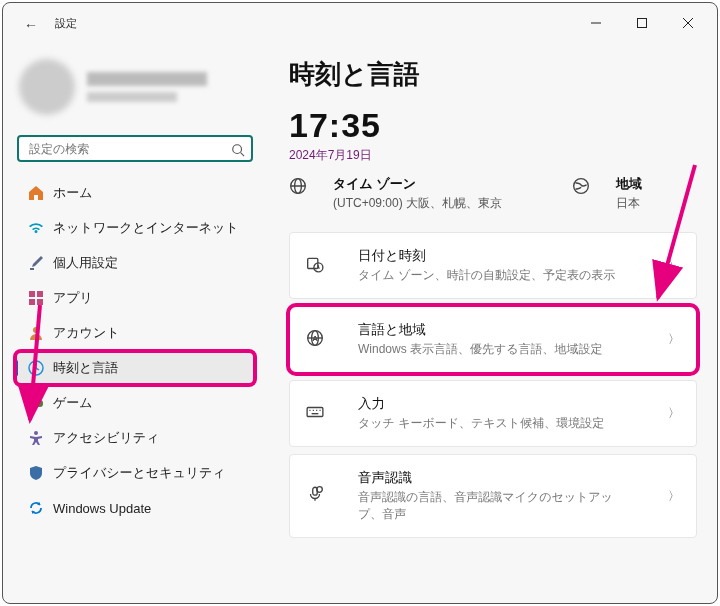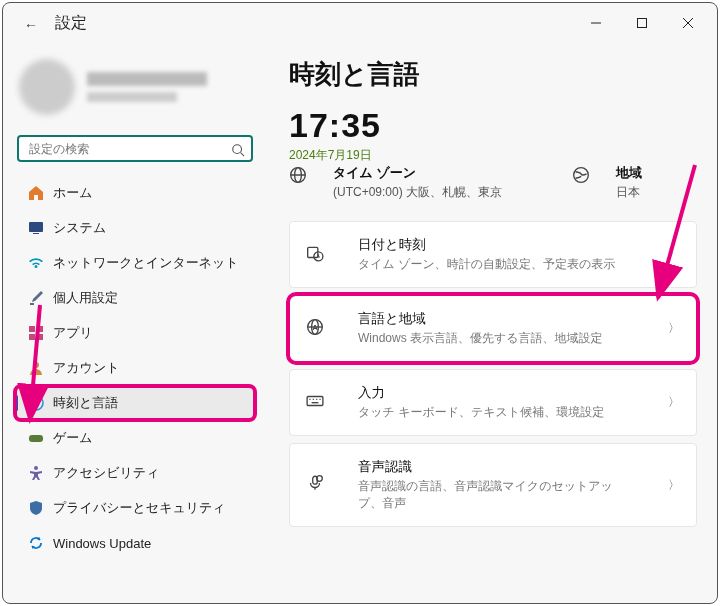--- a/index.html
+++ b/index.html
@@ -1,40 +1,40 @@
 <!DOCTYPE html>
 <html><head>
 <meta charset="utf-8">
 <style>
 * { box-sizing: border-box; margin: 0; padding: 0; }
 body { font-family: "Yu Gothic UI", "Segoe UI", "Meiryo", sans-serif; background: #fff; width: 720px; height: 606px; overflow: hidden; position: relative; }
 .window { border: 1.5px solid #555; border-radius: 8px; width: 716px; height: 602px; margin: 2px; display: flex; flex-direction: column; background: #f7f7f7; overflow: hidden; }
 .titlebar { display: flex; align-items: center; height: 40px; padding: 0 6px 0 14px; }
 .back { width: 28px; height: 28px; display: flex; align-items: center; justify-content: center; font-size: 14px; color: #333; cursor: pointer; }
-.title { font-size: 16px; margin-left: 10px; color: #222; }
+.title { font-size: 11px; margin-left: 10px; color: #222; }
 .spacer { flex: 1; }
 .winbtn { width: 46px; height: 30px; display: flex; align-items: center; justify-content: center; color: #222; font-size: 10px; cursor: pointer; }
 .body { flex: 1; display: flex; overflow: hidden; }
 .sidebar { width: 264px; padding: 8px 12px; overflow: hidden; }
 .profile { display: flex; align-items: center; gap: 12px; padding: 8px 4px 18px; }
 .avatar { width: 56px; height: 56px; border-radius: 50%; background: #ccc; filter: blur(3px); }
 .profile-name { width: 120px; height: 14px; background: #bbb; margin-bottom: 6px; filter: blur(2px); }
 .profile-sub { width: 90px; height: 10px; background: #ccc; filter: blur(2px); }
 .search { position: relative; margin: 2px 2px 14px; }
 .search input { width: 100%; height: 27px; border: 2px solid #0f766e; background: #fff; border-radius: 4px; padding: 0 30px 0 10px; font-size: 12px; outline: none; }
 .search .icon { position: absolute; right: 8px; top: 8px; color: #555; }
 .nav { list-style: none; }
 .nav li { display: flex; align-items: center; gap: 8px; padding: 8px 12px; border-radius: 4px; font-size: 13px; color: #222; cursor: pointer; margin: 1px 0; }
 .nav li.active { background: #eaeaea; position: relative; }
 .nav li.active::before { content: ""; position: absolute; left: 0; top: 9px; bottom: 9px; width: 3px; background: #0067c0; border-radius: 2px; }
 .nav .nicon { width: 18px; height: 18px; display: flex; align-items: center; justify-content: center; font-size: 14px; }
 .main { flex: 1; padding: 14px 20px 0 22px; overflow: hidden; }
 .page-title { font-size: 26px; font-weight: 600; margin-bottom: 14px; color: #111; }
 .clock { font-size: 34px; font-weight: 600; color: #111; letter-spacing: 1px; }
-.date { font-size: 12px; color: #4d7c0f; margin-top: 2px; margin-bottom: 0; }
+.date { font-size: 12px; color: #701a75; margin-top: 2px; margin-bottom: 11px; }
 .tzrow { display: flex; gap: 70px; margin-bottom: 20px; }
 .tzitem { display: flex; gap: 24px; align-items: flex-start; }
 .tzitem .ticon { width: 20px; color: #444; margin-top: 2px; }
 .tzitem .tlabel { font-size: 13px; font-weight: 600; color: #111; }
 .tzitem .tval { font-size: 12px; color: #555; margin-top: 2px; }
 .cards { display: flex; flex-direction: column; gap: 7px; }
 .card { background: #fff; border: 1px solid #e6e6e6; border-radius: 4px; padding: 14px 16px; display: flex; align-items: center; gap: 32px; cursor: pointer; }
 .card .cicon { width: 20px; color: #444; flex-shrink: 0; }
 .card .ctext { flex: 1; }
 .card .ctitle { font-size: 13.5px; color: #111; }
@@ -104,29 +104,20 @@
       <ul class="nav">
         <li>
           <span class="nicon c-orange">
             <svg width="16" height="16" viewBox="0 0 16 16" fill="currentColor">
                 <path d="M8 1L1 7v8h5v-5h4v5h5V7z"></path>
               </svg>
           </span>
           <span>ホーム</span>
         </li>
         <li>
-          <span class="nicon c-navy">
-            <svg width="16" height="16" viewBox="0 0 16 16" fill="currentColor">
-                <rect x="1" y="2" width="14" height="10" rx="1"></rect>
-                <rect x="5" y="13" width="6" height="1"></rect>
-              </svg>
-          </span>
-          <span>システム</span>
-        </li>
-        <li>
           <span class="nicon c-teal">
             <svg width="16" height="16" viewBox="0 0 16 16" fill="currentColor">
                 <path d="M8 13a1.5 1.5 0 100-3 1.5 1.5 0 000 3zm-4-4a6 6 0 018 0l-1.3 1.3a4 4 0 00-5.4 0L4 9zm-3-3a10 10 0 0114 0l-1.3 1.3a8 8 0 00-11.4 0L1 6z"></path>
               </svg>
           </span>
           <span>ネットワークとインターネット</span>
         </li>
         <li>
           <span class="nicon c-paint">
             <svg width="16" height="16" viewBox="0 0 16 16" fill="currentColor">

